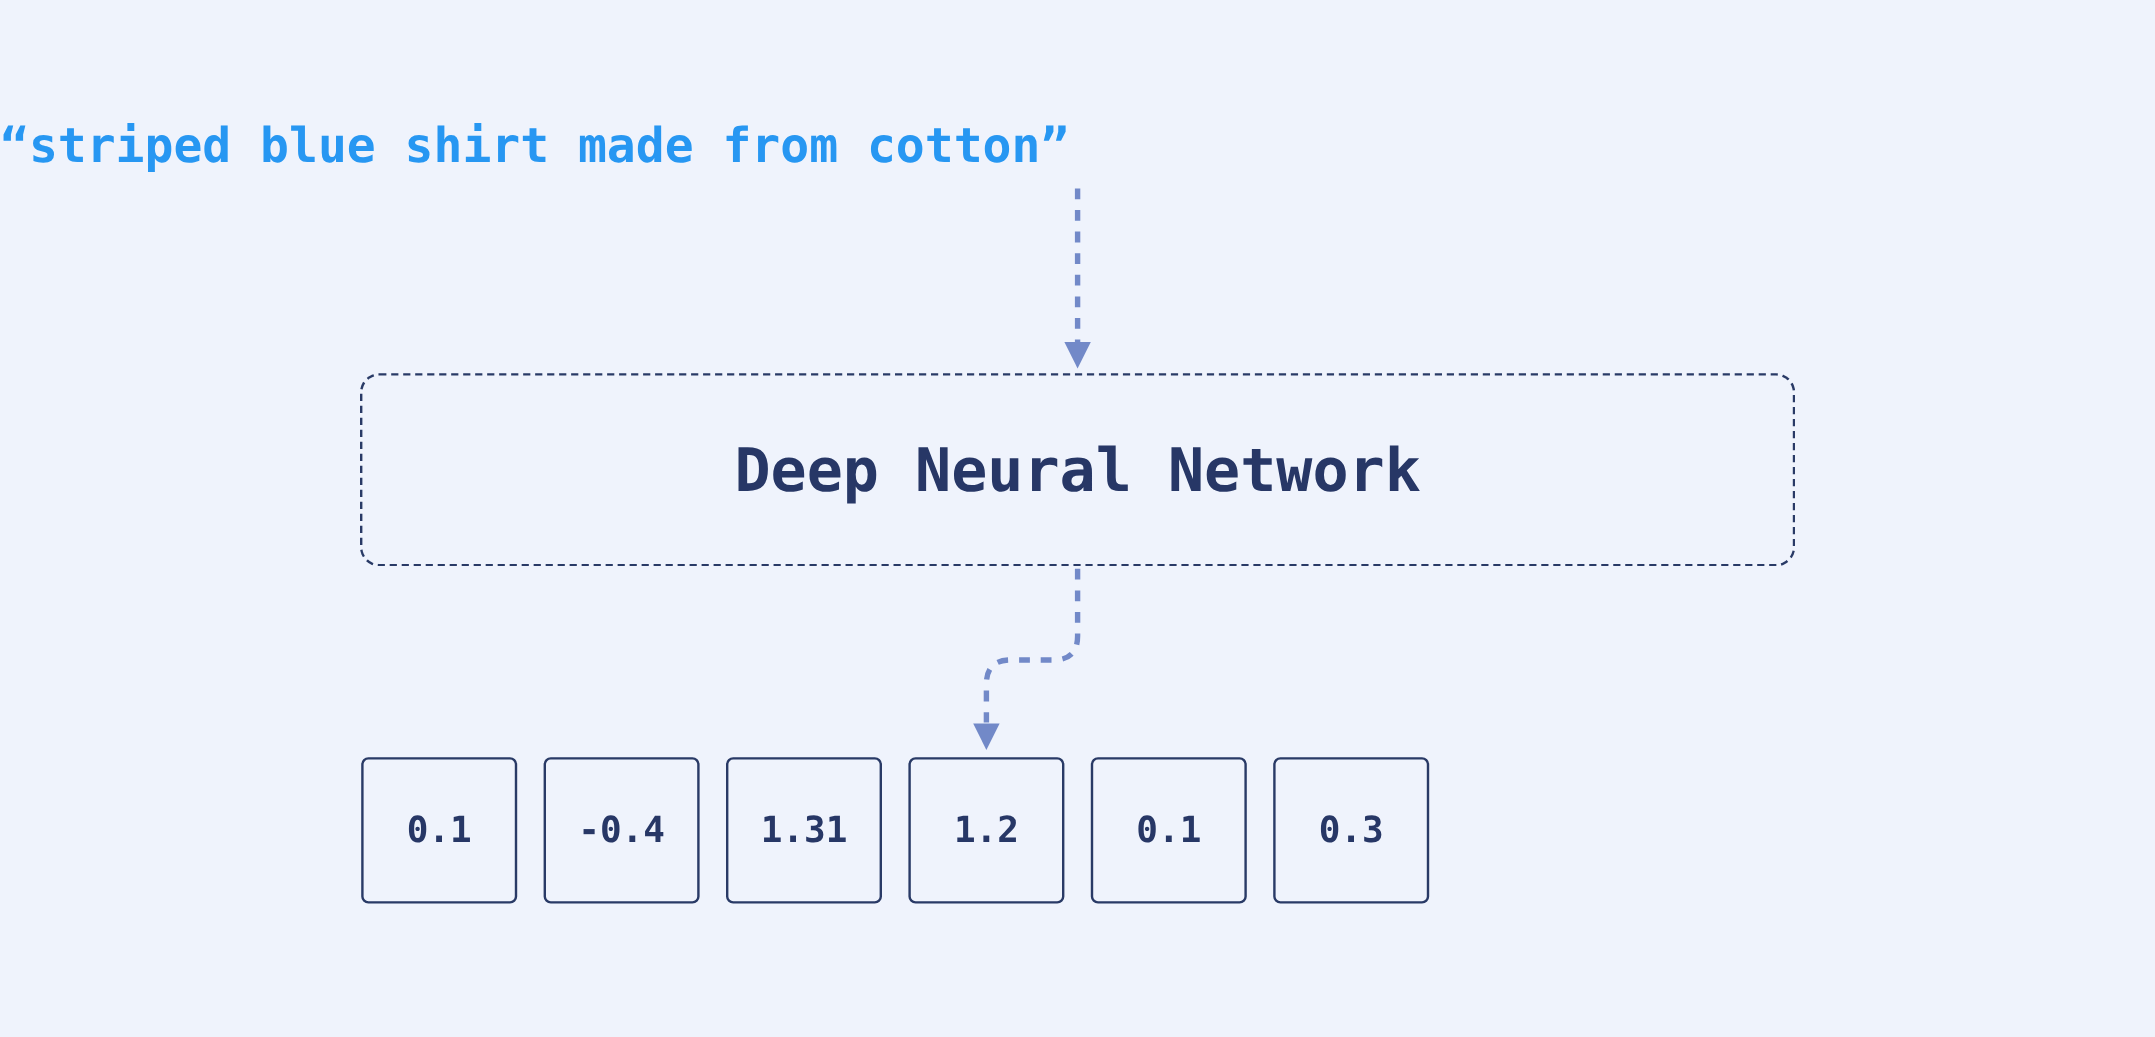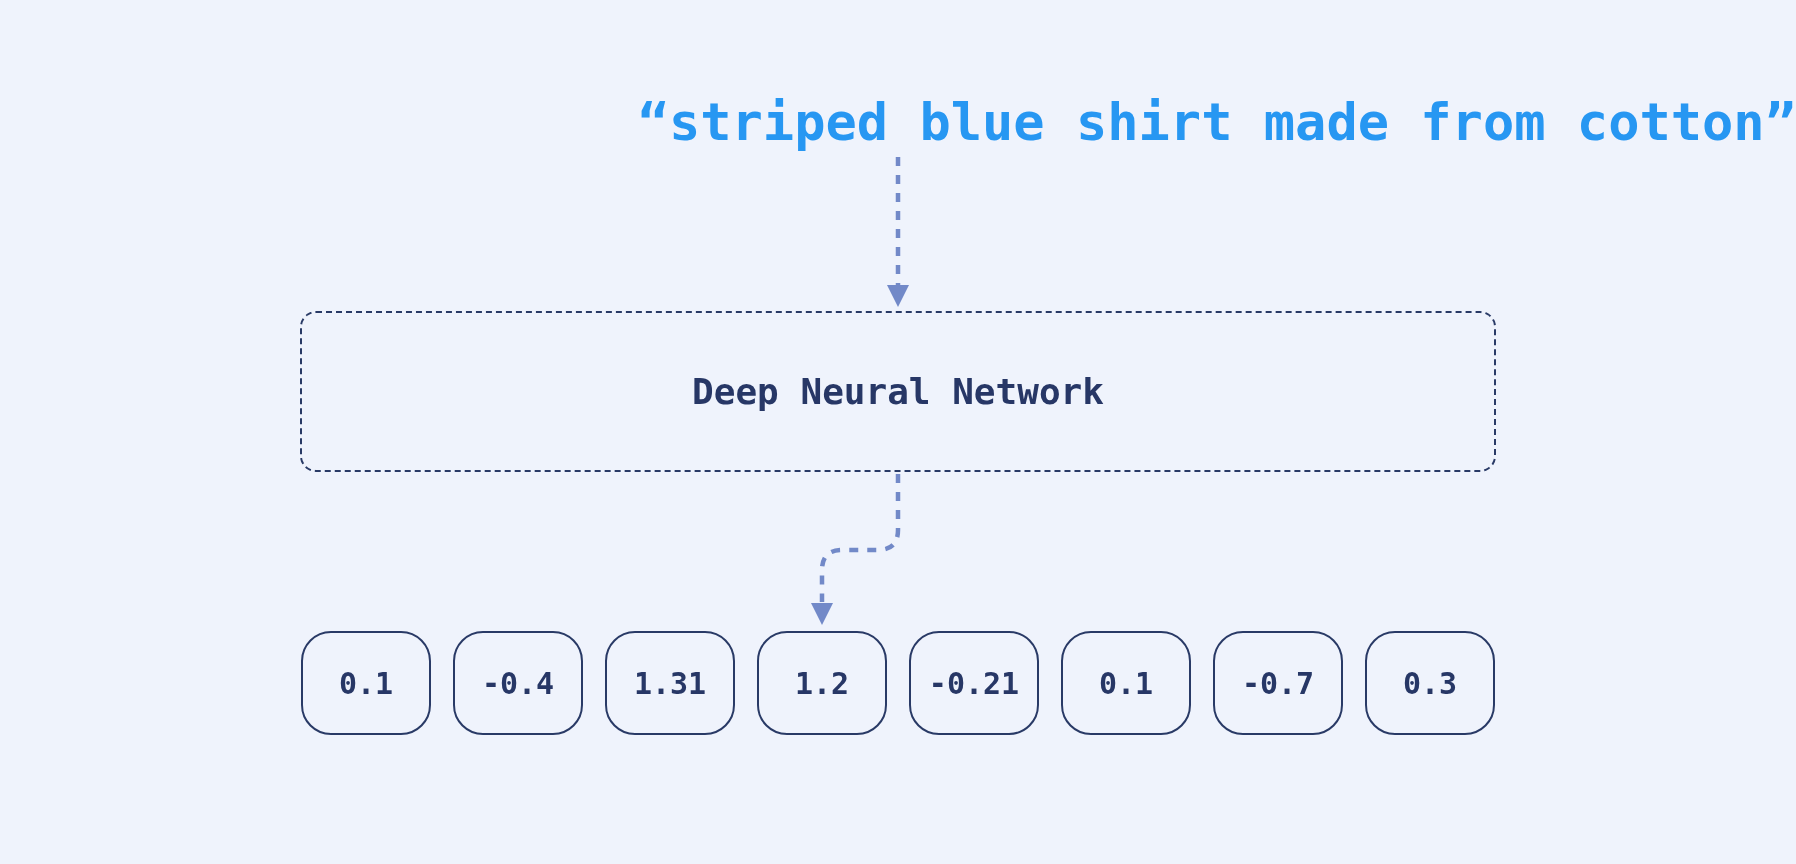--- a/index.html
+++ b/index.html
@@ -13,22 +13,22 @@
     width: 1796px;
     height: 864px;
     background: #eff3fc;
     overflow: hidden;
   }
   .quote {
     position: absolute;
     left: 0;
     top: 98px;
     width: 1796px;
-    text-align: right;
-    font-size: 52px;
+    text-align: left;
+    font-size: 40px;
     line-height: 48px;
     font-weight: 600;
     color: #2797f2;
     letter-spacing: 0px;
     white-space: pre;
   }
   .overlay {
     position: absolute;
     left: 0;
     top: 0;
@@ -43,40 +43,40 @@
     width: 1196px;
     height: 161px;
     box-sizing: border-box;
     border: 2px dashed #293a66;
     border-radius: 16px;
     display: flex;
     align-items: center;
     justify-content: center;
   }
   .dnn-label {
-    font-size: 36px;
+    font-size: 50px;
     font-weight: 600;
     color: #273766;
     white-space: pre;
   }
   .vector-row {
     position: absolute;
     left: 301px;
     top: 631px;
     width: 1194px;
     height: 128px;
     display: flex;
     gap: 22px;
   }
   .vcell {
     box-sizing: border-box;
     width: 130px;
-    height: 104px;
+    height: 122px;
     border: 2px solid #293a66;
-    border-radius: 30px;
+    border-radius: 6px;
     background: transparent;
     display: flex;
     align-items: center;
     justify-content: center;
     flex: 0 0 auto;
   }
   .vcell span {
     font-size: 30px;
     font-weight: 600;
     color: #273766;
@@ -118,30 +118,24 @@
       </div>
 
       <div class="vcell">
         <span>1.31</span>
       </div>
 
       <div class="vcell">
         <span>1.2</span>
       </div>
 
-      <div class="vcell">
-        <span>-0.21</span>
-      </div>
 
       <div class="vcell">
         <span>0.1</span>
       </div>
 
-      <div class="vcell">
-        <span>-0.7</span>
-      </div>
 
       <div class="vcell">
         <span>0.3</span>
       </div>
     </div>
 
 </div>
 
 </body></html>

